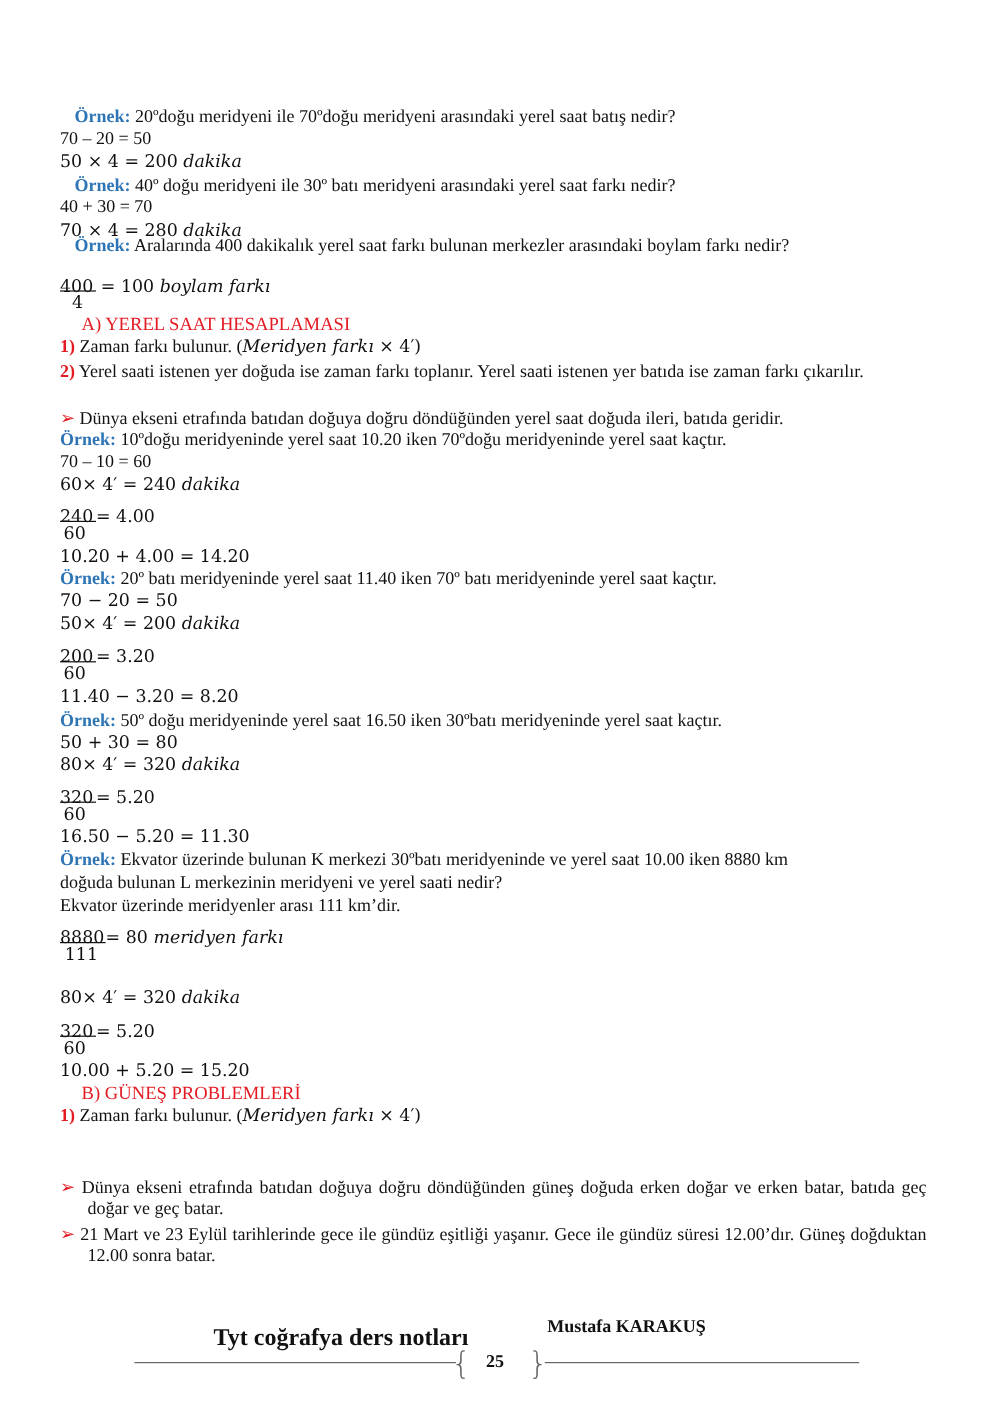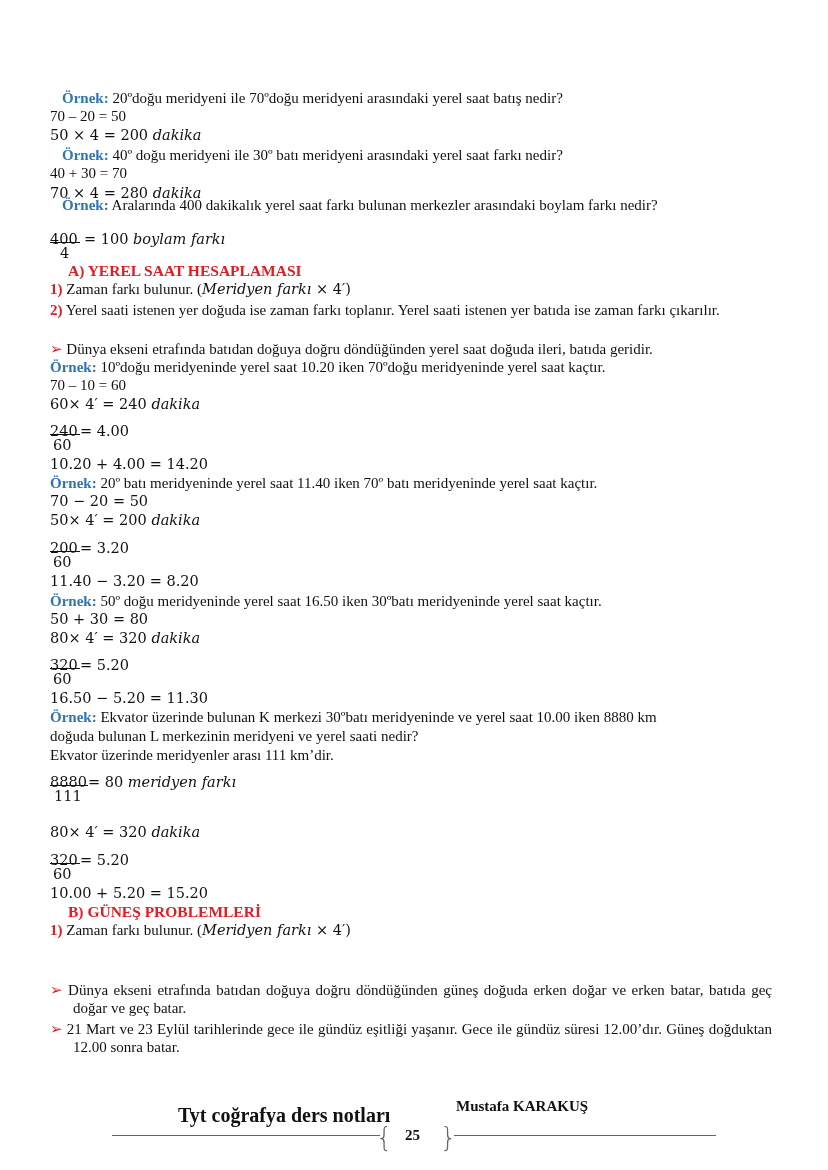--- a/index.html
+++ b/index.html
@@ -4,21 +4,21 @@
 <style>
   html, body { margin: 0; padding: 0; background: #ffffff; }
   body { width: 828px; height: 1170px; position: relative; overflow: hidden; color: #111; }
   .page { position: absolute; left: 0; top: 0; width: 828px; height: 1170px; font-family: "Liberation Serif", serif; font-size: 15px; }
   .line { position: absolute; left: 50px; white-space: nowrap; line-height: 18px; }
   .ind { left: 62px; }
   .ornek { color: #2e75b6; font-weight: bold; }
   .math { font-family: "DejaVu Serif", serif; font-size: 14.5px; }
   .mi { font-style: italic; }
   .red { color: #e31b23; font-weight: bold; }
-  .heading { position: absolute; left: 68px; color: #e31b23; font-weight: bold; font-size: 15.5px; white-space: nowrap; text-align: center; }
+  .heading { position: absolute; left: 68px; color: #e31b23; font-weight: normal; font-size: 15.5px; white-space: nowrap; text-align: center; }
   .frac { position: absolute; left: 50px; font-family: "DejaVu Serif", serif; font-size: 14.5px; white-space: nowrap; }
   .frac .num { position: absolute; left: 0; top: 0; margin-top: 12px; }
   .frac .bar { position: absolute; left: 0; top: 23px; height: 1px; background: #111; }
   .frac .den { position: absolute; top: 26px; }
   .frac .rhs { position: absolute; top: 12px; }
   .num-list { position: absolute; left: 50px; white-space: nowrap; }
   .num-list .n { color: #e31b23; font-weight: bold; }
   .wrap { position: absolute; left: 50px; width: 722px; line-height: 18px; text-align: justify; }
   .wrap .hang { padding-left: 23px; text-indent: -23px; }
   .arrow { color: #e31b23; }

